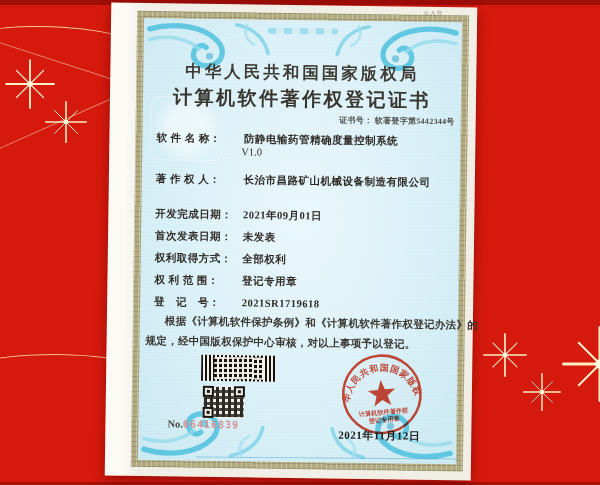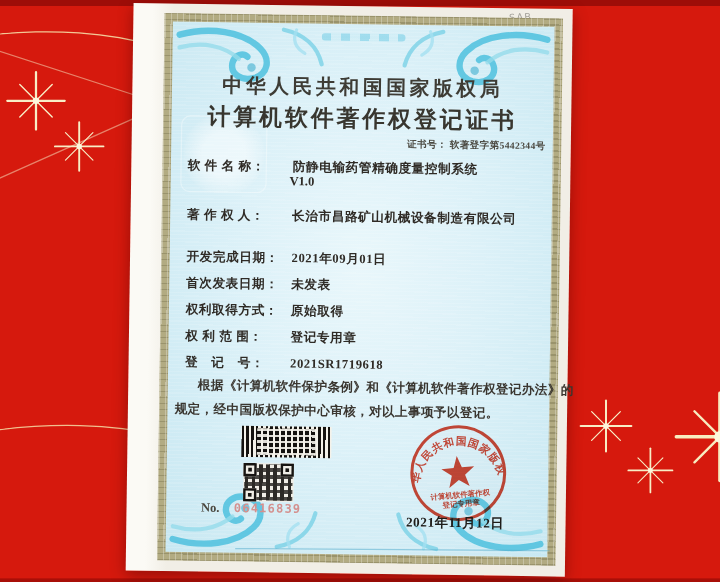--- a/index.html
+++ b/index.html
@@ -55,21 +55,21 @@
 
   .issuer{position:absolute;left:0;right:0;top:42px;text-align:center;
     font-size:16.5px;font-weight:bold;color:#3e3c35;letter-spacing:3px;}
   .cert-title{position:absolute;left:0;right:0;top:66px;text-align:center;
     font-size:19px;font-weight:bold;color:#38362f;letter-spacing:2.5px;}
   .certno{position:absolute;right:6px;top:94px;font-size:8px;color:#4c4a42;font-weight:bold;letter-spacing:.3px;}
 
   .row{position:absolute;left:14px;font-size:10.5px;font-weight:bold;color:#2f2b26;white-space:nowrap;}
   .row .lbl{display:inline-block;width:85px;letter-spacing:.5px;}
   .row .val{letter-spacing:.5px;}
-  .v2{position:absolute;left:99px;font-size:10.5px;font-weight:bold;color:#2f2b26;}
+  .v2{position:absolute;left:99px;font-size:10.5px;font-weight:normal;color:#2f2b26;}
 
   .stmt{position:absolute;font-size:10.5px;font-weight:600;color:#3a3630;letter-spacing:.3px;white-space:nowrap;}
   .stmt1{left:25px;top:296px;}
   .stmt2{left:6px;top:316px;}
 
   .barcode{position:absolute;left:62px;top:336px;width:75px;height:26px;
     background:repeating-linear-gradient(90deg,#14120f 0 2px,#f4f2ea 2px 4px);}
   .barcode::after{content:"";position:absolute;left:13px;right:13px;top:2px;bottom:2px;
     background:
       repeating-linear-gradient(0deg,rgba(244,242,234,.9) 0 2px,transparent 2px 5px),
@@ -77,21 +77,21 @@
   .qr{position:absolute;left:64px;top:367px;width:42px;height:32px;background:#f0eee6;}
   .qr .cells{position:absolute;inset:1px;opacity:.9;
     background:
       repeating-linear-gradient(0deg,rgba(23,21,18,.85) 0 3px,transparent 3px 6px),
       repeating-linear-gradient(90deg,#171512 0 3px,#f0eee6 3px 6px);}
   .qr .f{position:absolute;width:11px;height:11px;border:2.5px solid #171512;background:#f0eee6;box-sizing:border-box;}
   .qr .f::after{content:"";position:absolute;left:1.5px;top:1.5px;width:3px;height:3px;background:#171512;}
   .f-tl{left:0;top:0;} .f-tr{right:0;top:0;} .f-bl{left:0;bottom:0;}
 
   .serial{position:absolute;left:29px;top:400px;font-size:10.5px;white-space:nowrap;}
-  .serial .no{color:#4a463e;font-weight:bold;margin-right:12px;}
+  .serial .no{color:#4a463e;font-weight:bold;margin-right:0;}
   .serial .num{color:#d4908e;font-weight:bold;letter-spacing:1px;font-family:"DejaVu Sans Mono",monospace;font-size:10px;}
 
   .seal{position:absolute;left:201px;top:331px;width:84px;height:84px;opacity:.92;
     transform:rotate(-6deg);mix-blend-mode:multiply;}
   .issue-date{position:absolute;left:200px;top:407px;width:110px;font-size:11px;font-weight:bold;
     color:#1e1c19;letter-spacing:.5px;}
   .thin-line{position:absolute;left:58px;top:437px;width:262px;height:1px;background:rgba(90,175,205,.55);transform:rotate(-.4deg);}
 </style>
 </head>
 <body>
@@ -217,21 +217,21 @@
         <div class="row" style="top:189px">
           <span class="lbl">开发完成日期：</span>
           <span class="val">2021年09月01日</span>
         </div>
         <div class="row" style="top:211px">
           <span class="lbl">首次发表日期：</span>
           <span class="val">未发表</span>
         </div>
         <div class="row" style="top:233px">
           <span class="lbl">权利取得方式：</span>
-          <span class="val">原始取得</span>
+          <span class="val">全部权利</span>
         </div>
         <div class="row" style="top:255px">
           <span class="lbl">权 利 范 围：</span>
           <span class="val">登记专用章</span>
         </div>
         <div class="row" style="top:277px">
           <span class="lbl">登　记　号：</span>
           <span class="val">2021SR1719618</span>
         </div>
 

